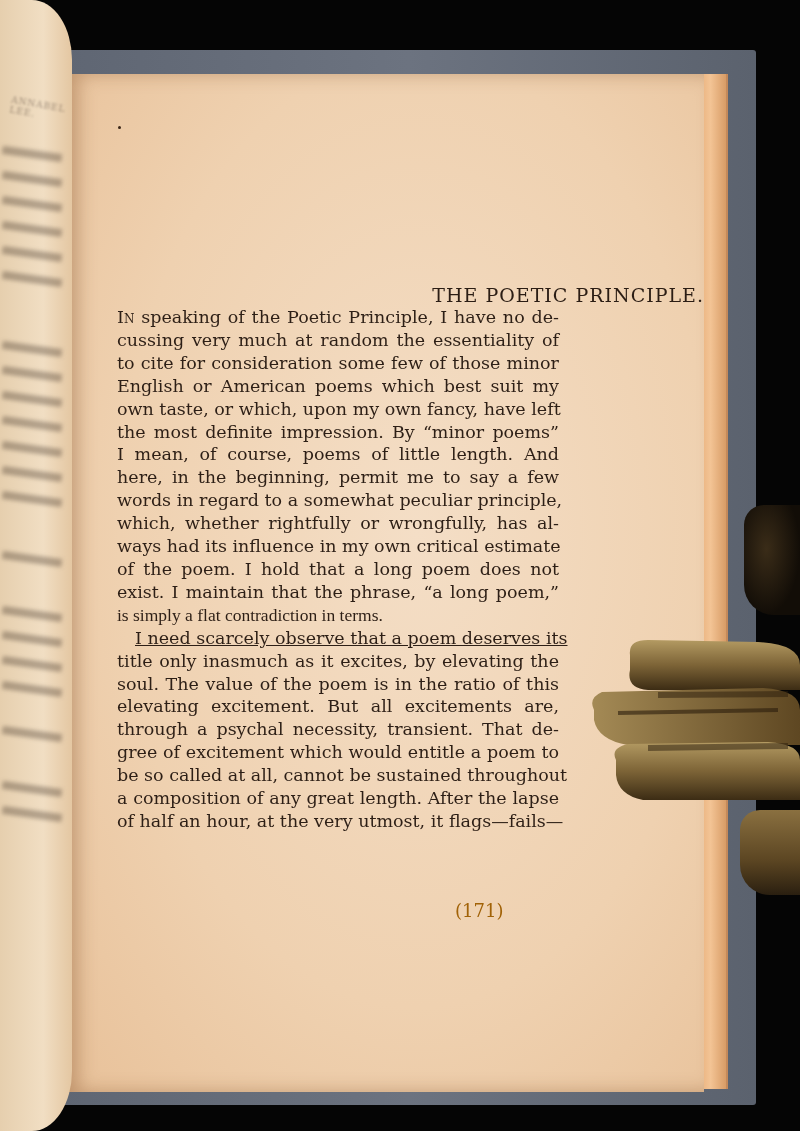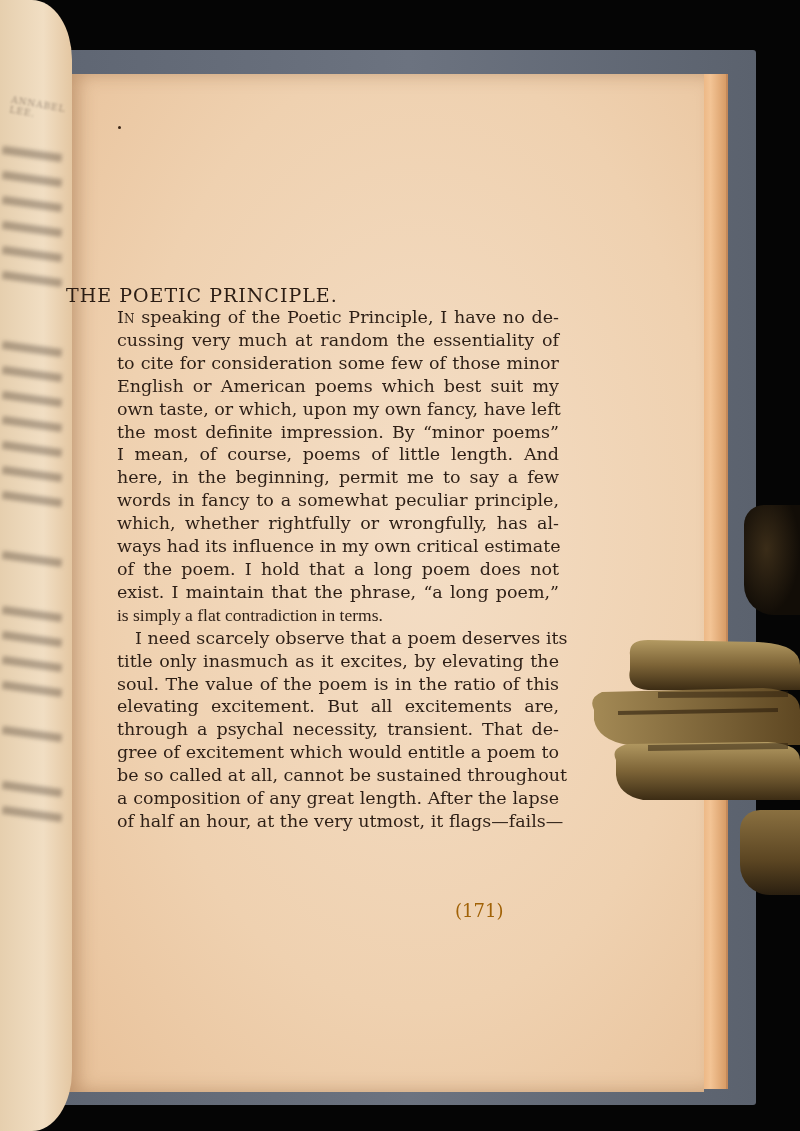--- a/index.html
+++ b/index.html
@@ -31,33 +31,33 @@
     }
     .left-page .ghost {
       position: absolute; left: 2px; width: 60px; height: 8px;
       background: rgba(60,45,35,0.35); filter: blur(2px); transform: rotate(8deg);
     }
     .left-header {
       position: absolute; left: 10px; top: 100px; font-size: 9px; color: rgba(60,45,35,0.45);
       transform: rotate(10deg); filter: blur(1.2px); letter-spacing: 1px;
     }
     .title {
-      position: absolute; left: 0; top: 284px; width: 100%; text-align: left;
+      position: absolute; left: 0; top: 284px; width: 100%; text-align: right;
       font-size: 19px; letter-spacing: 1px; color: #2b1d14;
     }
     .text {
       position: absolute; left: 117px; top: 306px; width: 442px;
       font-size: 17.5px; line-height: 22.9px; color: #2d1f16;
     }
     .line {
       display: block; text-align: justify; text-align-last: justify;
       white-space: nowrap; overflow: visible;
     }
     .line.last { text-align-last: left; font-family: Liberation Serif, serif; }
-    .line.indent { padding-left: 18px; }
+    .line.indent { padding-left: 18px; text-decoration: underline; }
     .smallcaps { font-variant: small-caps; }
     .pagenum {
       position: absolute; left: 455px; top: 900px; font-size: 18px; color: #a16207;
     }
     .hand {
       position: absolute; left: 588px; top: 610px; width: 212px; height: 200px;
     }
     .hand-upper {
       position: absolute; left: 744px; top: 505px; width: 56px; height: 110px;
       background: radial-gradient(ellipse at 40% 40%, #3a2c18, #120d07 70%);
@@ -109,21 +109,21 @@
 
 <div class="text">
   <span class="line"><span class="smallcaps">In</span><span> speaking of the Poetic Principle, I have no de-</span></span>
   <span class="line">cussing very much at random the essentiality of</span>
   <span class="line">to cite for consideration some few of those minor</span>
   <span class="line">English or American poems which best suit my</span>
   <span class="line">own taste, or which, upon my own fancy, have left</span>
   <span class="line">the most definite impression.  By “minor poems”</span>
   <span class="line">I mean, of course, poems of little length.  And</span>
   <span class="line">here, in the beginning, permit me to say a few</span>
-  <span class="line">words in fancy to a somewhat peculiar principle,</span>
+  <span class="line">words in regard to a somewhat peculiar principle,</span>
   <span class="line">which, whether rightfully or wrongfully, has al-</span>
   <span class="line">ways had its influence in my own critical estimate</span>
   <span class="line">of the poem.  I hold that a long poem does not</span>
   <span class="line">exist.  I maintain that the phrase, “a long poem,”</span>
   <span class="line last">is simply a flat contradiction in terms.</span>
   <span class="line indent">I need scarcely observe that a poem deserves its</span>
   <span class="line">title only inasmuch as it excites, by elevating the</span>
   <span class="line">soul.  The value of the poem is in the ratio of this</span>
   <span class="line">elevating excitement.  But all excitements are,</span>
   <span class="line">through a psychal necessity, transient.  That de-</span>

